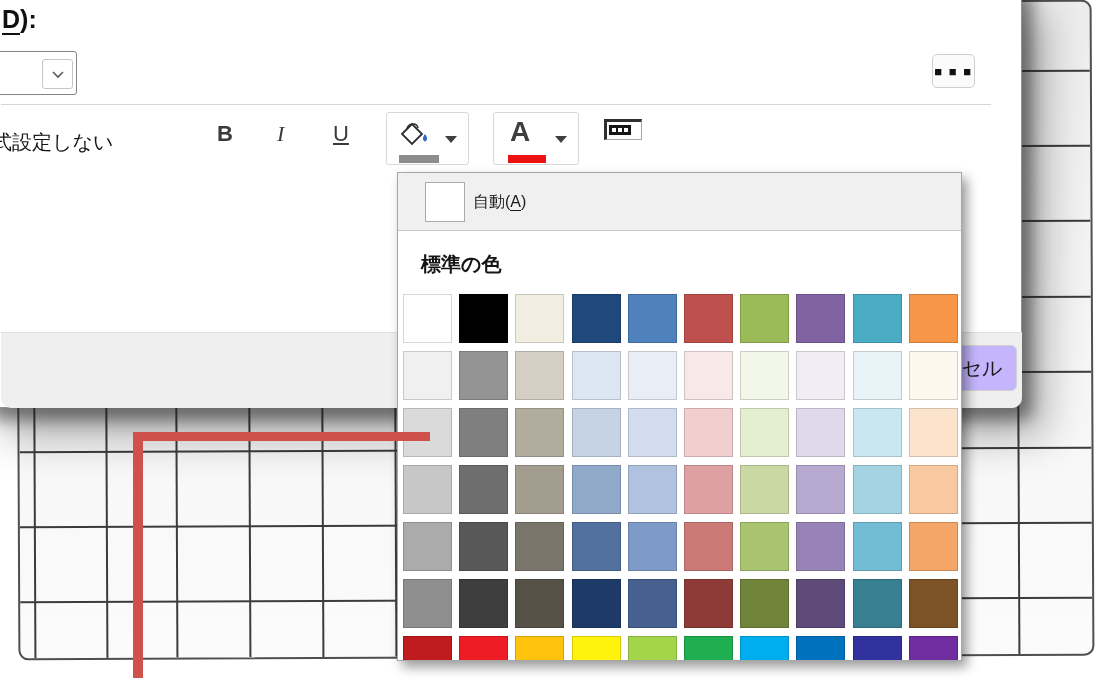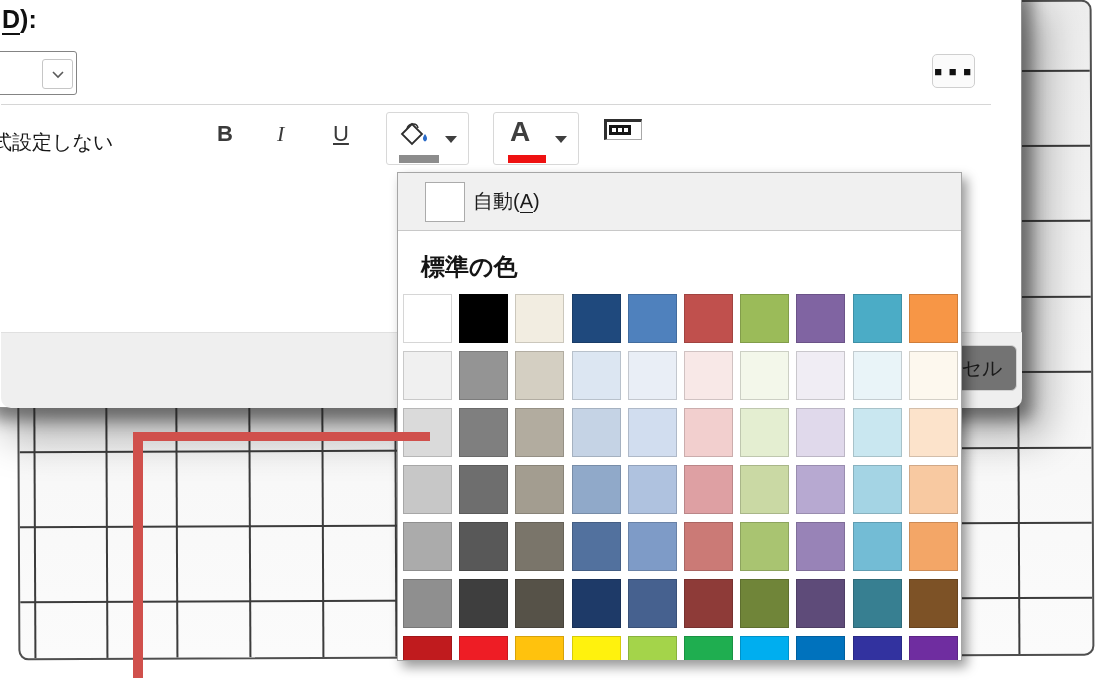--- a/index.html
+++ b/index.html
@@ -83,43 +83,43 @@
     display:flex; align-items:center; justify-content:center; gap:2px;
   }
   .enabled-inner i{ display:block; width:4px; height:4px; background:#fff; }
 
   .dlg-footer{
     position:absolute; left:0; top:331px; width:1021px; height:76px;
     background:#efefef; border-top:1px solid #e0e0e0; border-radius:0 0 10px 10px;
   }
   .cancel-btn{
     position:absolute; left:946px; top:344px; width:70px; height:46px;
-    background:#737373; border:1px solid #d2d2d2; border-radius:6px;
+    background:#c4b5fd; border:1px solid #d2d2d2; border-radius:6px;
     display:flex; align-items:center; justify-content:center;
     font-size:20px; color:#1a1a1a; cursor:pointer;
   }
 
   
   .popup{
     position:absolute; left:397px; top:172px; width:565px; height:489px;
     background:#fff; border:1px solid #a6a6a6;
     box-shadow:5px 6px 11px rgba(0,0,0,.4);
     z-index:3; overflow:hidden;
   }
   .auto-row{
     position:absolute; left:0; top:0; width:100%; height:58px;
     background:#f0f0f0; border-bottom:1px solid #c8c8c8; cursor:pointer;
   }
   .auto-swatch{
     position:absolute; left:27px; top:9px; width:40px; height:40px;
     background:#fff; border:1px solid #ababab;
   }
-  .auto-label{ position:absolute; left:75px; top:0; line-height:57px; font-size:20px; color:#1b1b1b; }
+  .auto-label{ position:absolute; left:75px; top:0; line-height:57px; font-size:16px; color:#1b1b1b; }
   .auto-label .ukey{ border-bottom:1.5px solid #1b1b1b; }
-  .std-header{ position:absolute; left:23px; top:78px; font-size:24px; font-weight:bold; color:#151515; }
+  .std-header{ position:absolute; left:23px; top:78px; font-size:20px; font-weight:bold; color:#151515; }
   .swatch{
     position:absolute; width:49px; height:49px;
     border:1px solid rgba(0,0,0,.16); cursor:pointer;
   }
 
   
   .anno{ position:absolute; z-index:4; }
 </style>
 </head>
 <body>

